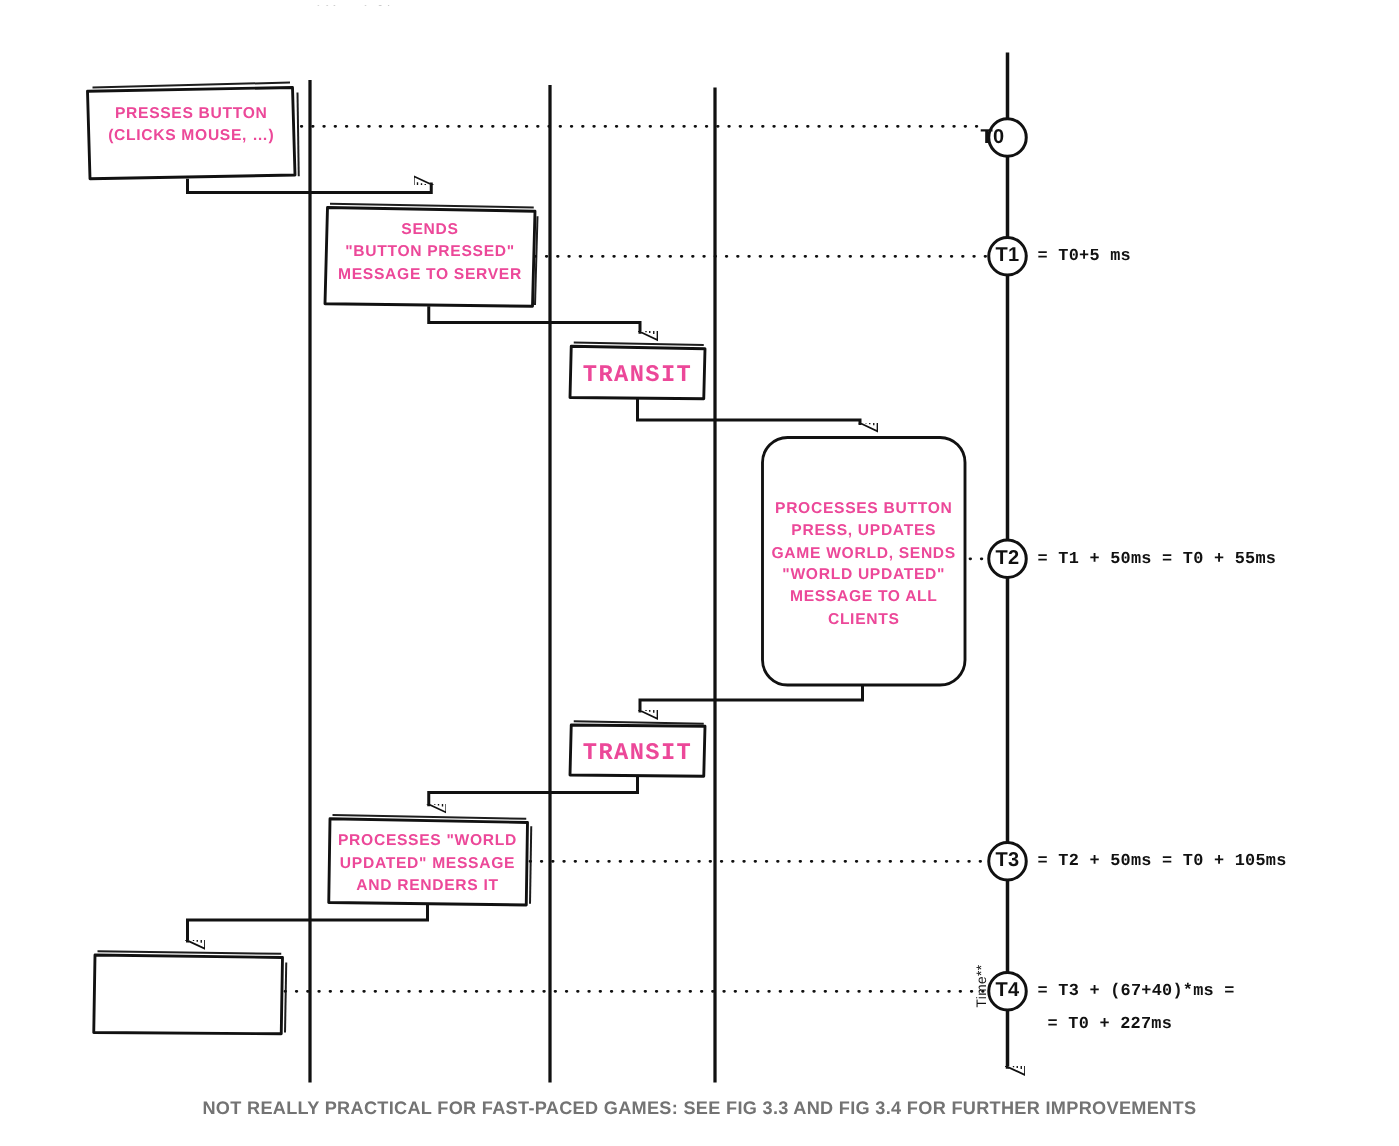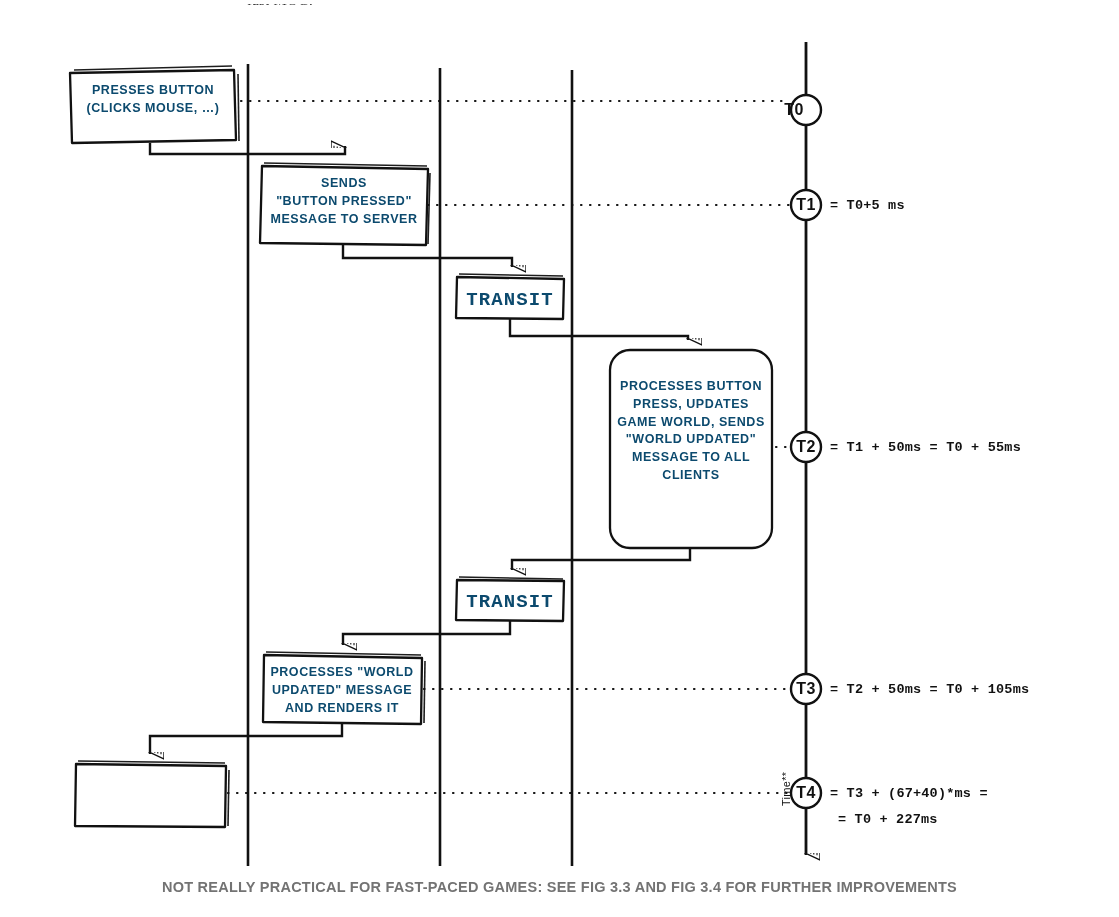--- a/index.html
+++ b/index.html
@@ -12,21 +12,21 @@
     position:absolute;left:200px;top:-8px;width:160px;
     font-family:"Liberation Serif", serif;font-size:15px;color:#333;
     text-align:center;letter-spacing:.2px;
     clip-path: inset(12px 0 0 0);
   }
 
   .node-text{
     position:absolute;text-align:center;
     font-family:"Liberation Sans", sans-serif;
     font-weight:600;letter-spacing:.55px;
-    color:#0c4a6e;line-height:1.42;
+    color:#ec4899;line-height:1.42;
     pointer-events:none;
   }
   .t-small{font-size:12.5px;}
   .t-transit{font-size:19px;letter-spacing:1.1px;font-weight:700;font-family:Liberation Mono, monospace;}
 
   .tlabel{
     position:absolute;
     font-family:Liberation Mono, monospace;
     font-size:13.5px;font-weight:600;letter-spacing:.2px;color:#111;
     white-space:nowrap;
@@ -124,21 +124,21 @@
       <circle cx="806" cy="793" r="15"></circle>
     </g>
   </svg>
 
   <div class="node-text t-small" style="left:70px;top:82px;width:166px;">PRESSES BUTTON<br>(CLICKS MOUSE, …)</div>
 
   <div class="node-text t-small" style="left:260px;top:175px;width:168px;">SENDS<br>"BUTTON PRESSED"<br>MESSAGE TO SERVER</div>
 
   <div class="node-text t-transit" style="left:456px;top:287px;width:108px;">TRANSIT</div>
 
-  <div class="node-text t-small" style="left:612px;top:378px;width:158px;">PROCESSES BUTTON<br>PRESS, UPDATES<br>GAME WORLD, SENDS<br>"WORLD UPDATED"<br>MESSAGE TO ALL<br>CLIENTS</div>
+  <div class="node-text t-small" style="left:612px;top:398px;width:158px;">PROCESSES BUTTON<br>PRESS, UPDATES<br>GAME WORLD, SENDS<br>"WORLD UPDATED"<br>MESSAGE TO ALL<br>CLIENTS</div>
 
   <div class="node-text t-transit" style="left:456px;top:589px;width:108px;">TRANSIT</div>
 
   <div class="node-text t-small" style="left:263px;top:664px;width:158px;">PROCESSES "WORLD<br>UPDATED" MESSAGE<br>AND RENDERS IT</div>
 
 
   <div class="marker-text" style="left:774px;top:101px;">T0</div>
   <div class="marker-text" style="left:786px;top:196px;">T1</div>
   <div class="marker-text" style="left:786px;top:438px;">T2</div>
   <div class="marker-text" style="left:786px;top:680px;">T3</div>

